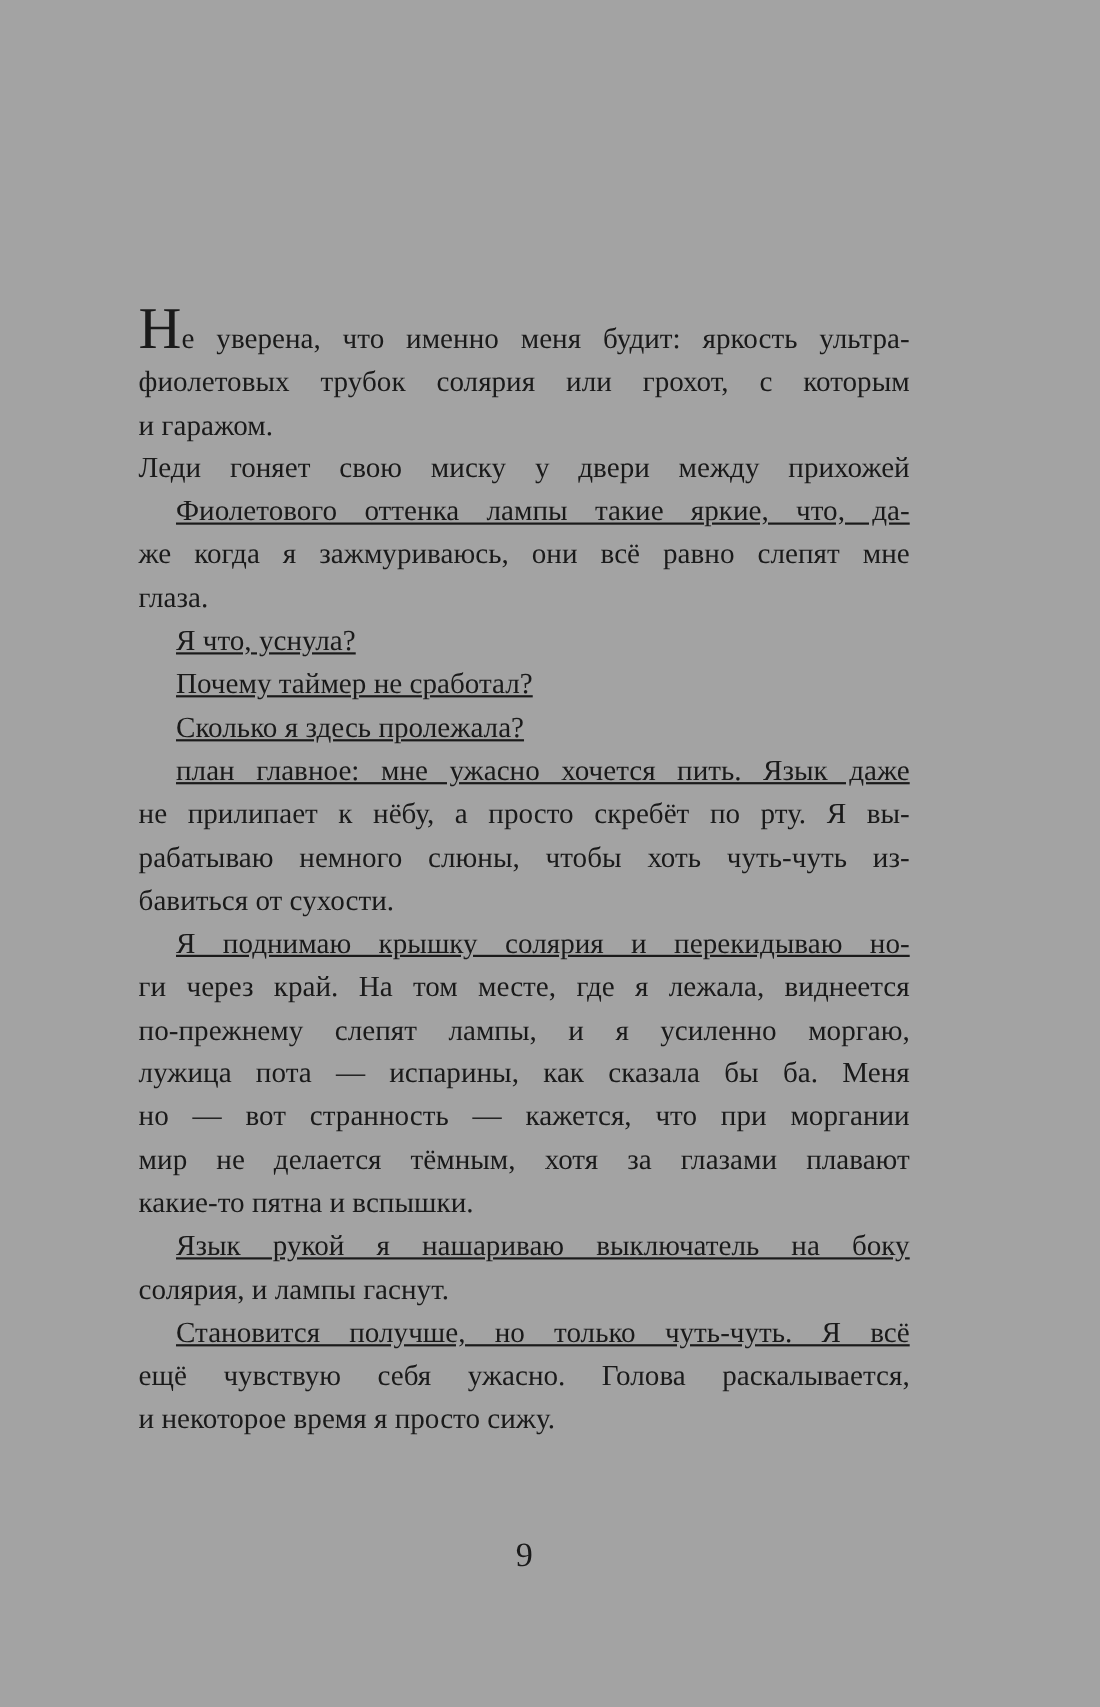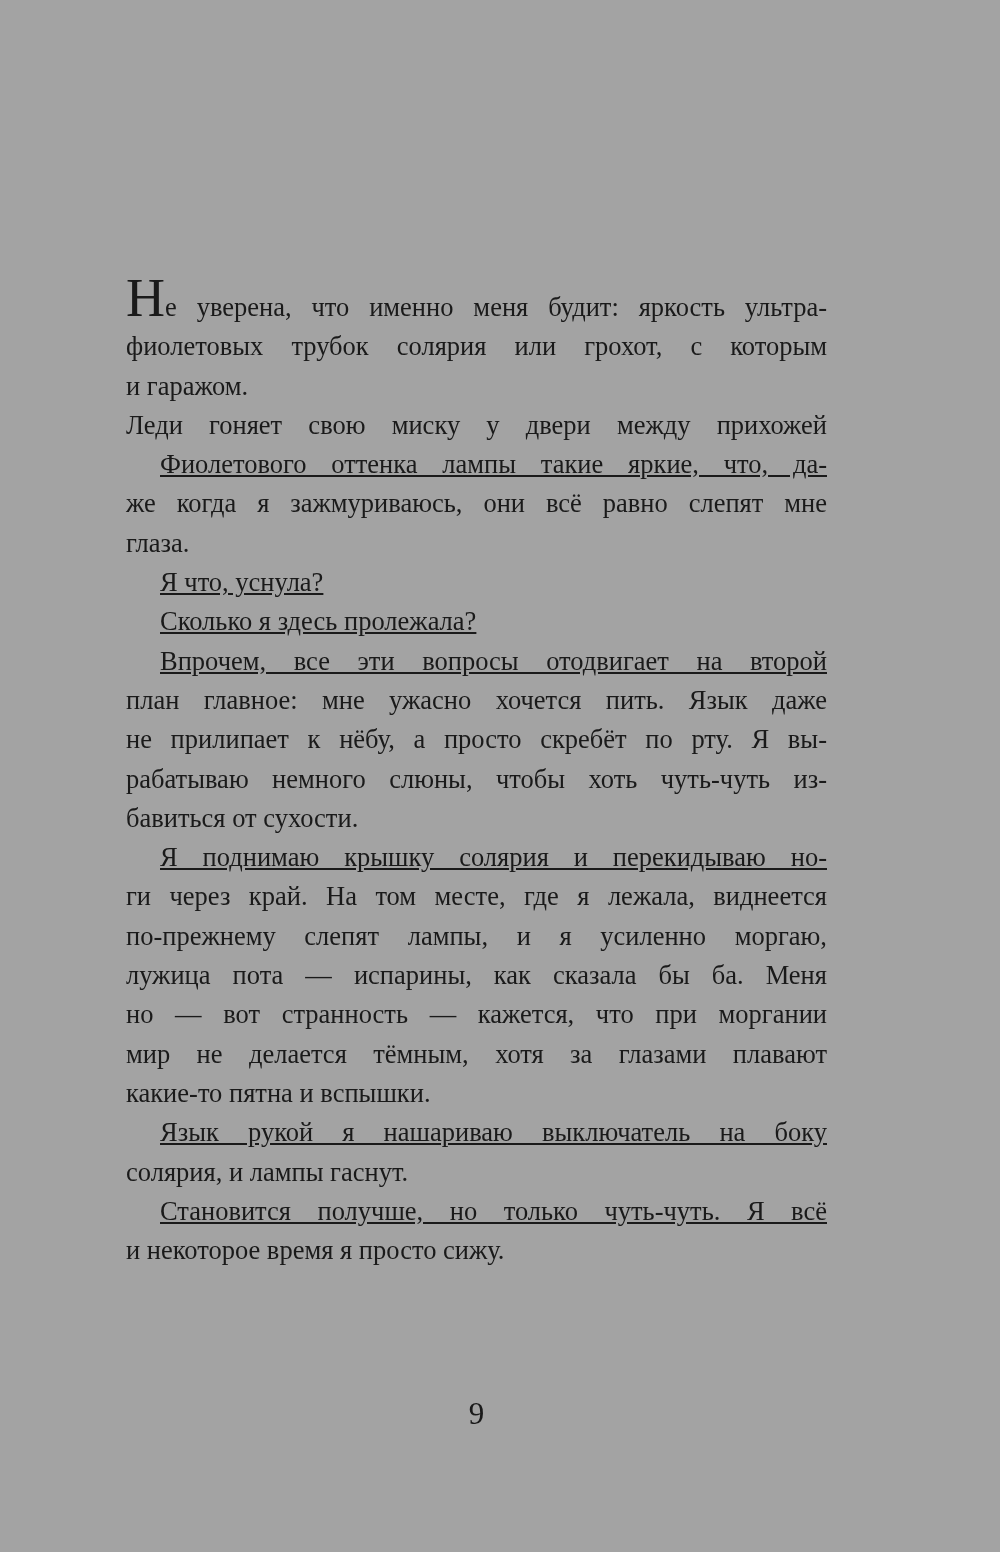--- a/index.html
+++ b/index.html
@@ -63,41 +63,44 @@
       </div>
       <div class="para indent">
         <div class="line">Фиолетового оттенка лампы такие яркие, что, да-</div>
         <div class="line">же когда я зажмуриваюсь, они всё равно слепят мне</div>
         <div class="line last">глаза.</div>
       </div>
       <div class="para indent">
         <div class="line last">Я что, уснула?</div>
       </div>
       <div class="para indent">
+        <div class="line last">Почему таймер не сработал?</div>
+      </div>
+      <div class="para indent">
         <div class="line last">Сколько я здесь пролежала?</div>
       </div>
       <div class="para indent">
-        <div class="line">Впрочем, все эти вопросы отодвигает на второй</div>
         <div class="line">план главное: мне ужасно хочется пить. Язык даже</div>
         <div class="line">не прилипает к нёбу, а просто скребёт по рту. Я вы-</div>
         <div class="line">рабатываю немного слюны, чтобы хоть чуть-чуть из-</div>
         <div class="line last">бавиться от сухости.</div>
       </div>
       <div class="para indent">
         <div class="line">Я поднимаю крышку солярия и перекидываю но-</div>
         <div class="line">ги через край. На том месте, где я лежала, виднеется</div>
         <div class="line">по-прежнему слепят лампы, и я усиленно моргаю,</div>
         <div class="line">лужица пота — испарины, как сказала бы ба. Меня</div>
         <div class="line">но — вот странность — кажется, что при моргании</div>
         <div class="line">мир не делается тёмным, хотя за глазами плавают</div>
         <div class="line last">какие-то пятна и вспышки.</div>
       </div>
       <div class="para indent">
         <div class="line">Язык рукой я нашариваю выключатель на боку</div>
         <div class="line last">солярия, и лампы гаснут.</div>
       </div>
       <div class="para indent">
         <div class="line">Становится получше, но только чуть-чуть. Я всё</div>
+        <div class="line">ещё чувствую себя ужасно. Голова раскалывается,</div>
         <div class="line last">и некоторое время я просто сижу.</div>
       </div>
     </div>
   <div class="page-number">9</div>
 </div>
 
 </body></html>

